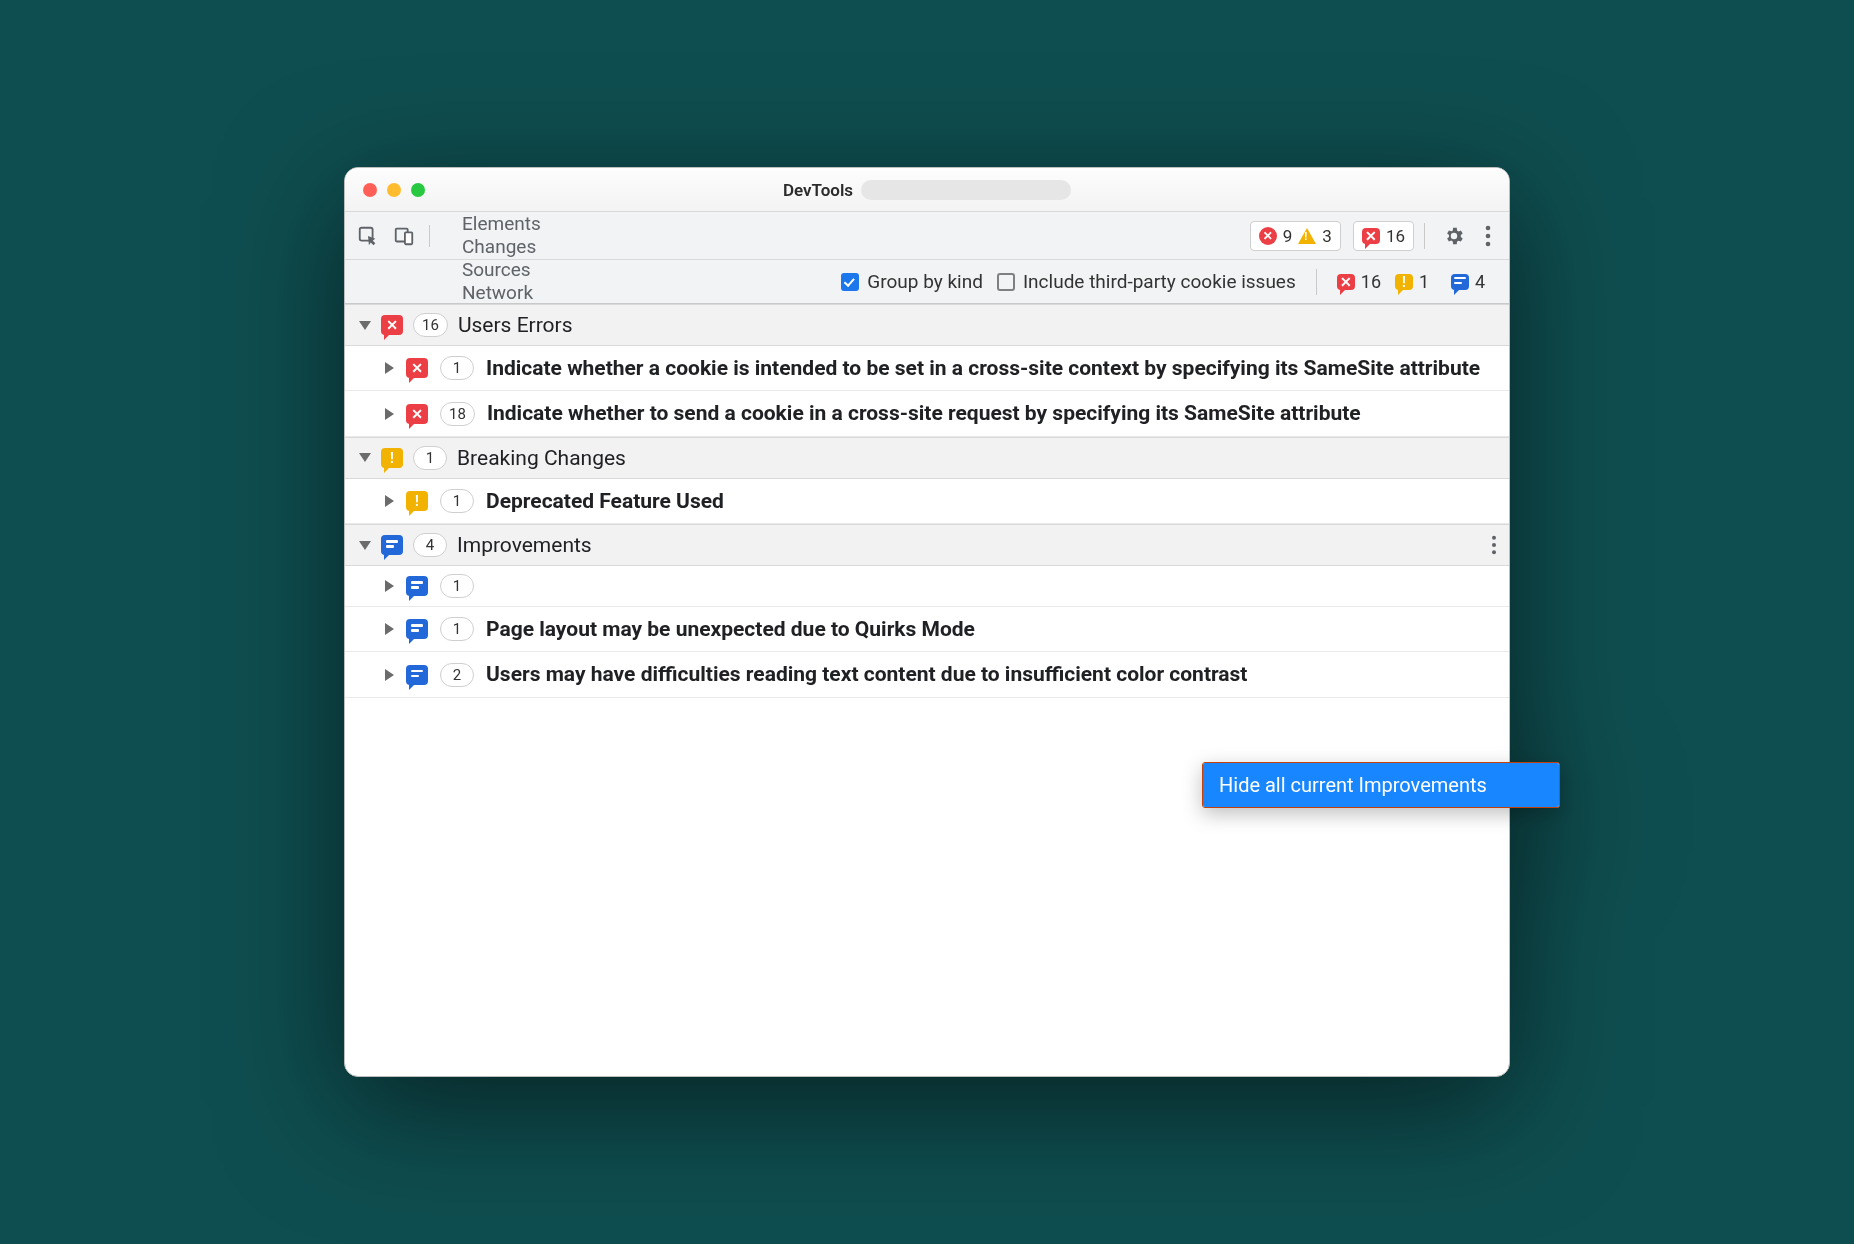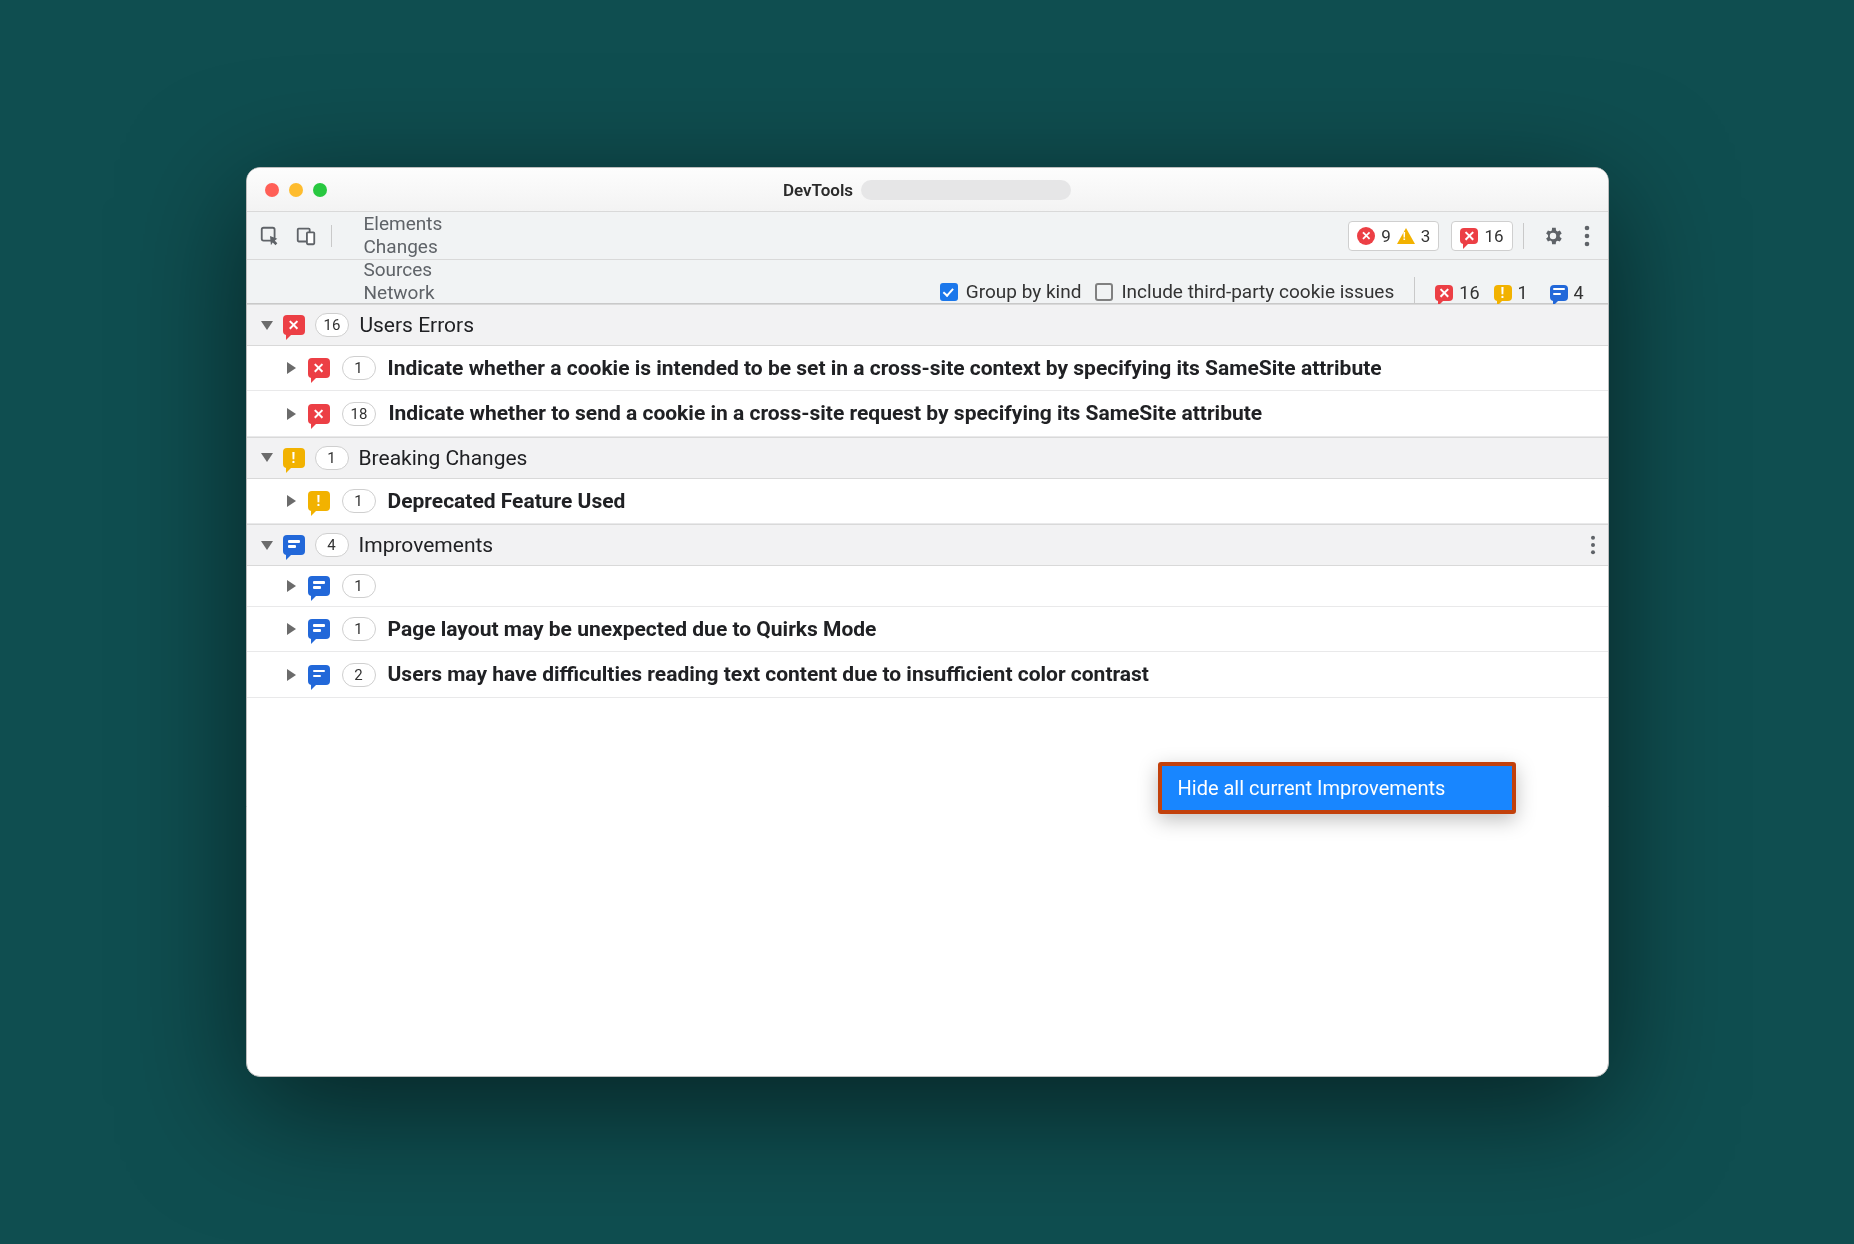--- a/index.html
+++ b/index.html
@@ -20,21 +20,21 @@
   }
   *{box-sizing:border-box;}
   html,body{margin:0;padding:0;height:100%;}
   body{
     font-family:-apple-system,"Segoe UI",Roboto,Arial,sans-serif;
     background:#0f4e50; 
     display:flex;align-items:center;justify-content:center;
     width:1854px;height:1244px;
   }
   .stage{
-    width:1363px;height:910px;
+    width:1166px;height:910px;
     position:relative;
     filter:drop-shadow(0 30px 60px rgba(0,0,0,.55));
   }
   .window{
     position:absolute;inset:0;
     background:#fff;
     border-radius:14px;
     overflow:hidden;
     display:flex;flex-direction:column;
     border:1px solid #bdbdbd;
@@ -73,21 +73,21 @@
   .ov{padding:0 8px;font-size:22px;color:#555;}
   .spacer{flex:1;}
   .badge-box{display:flex;align-items:center;gap:6px;border:1px solid #cfcfcf;background:#fff;border-radius:4px;padding:2px 8px;height:30px;font-size:17px;color:#333;}
   .badge-box + .badge-box{margin-left:8px;}
   .gear,.dots{color:#5f6368;padding:0 8px;cursor:pointer;}
   .vsep{width:1px;height:26px;background:var(--border2);margin:0 6px;}
 
   
   .filterbar{
     height:44px;background:var(--bg-head);border-bottom:1px solid var(--border2);
-    display:flex;align-items:flex-end;justify-content:flex-end;gap:14px;padding:0 16px;
+    display:flex;align-items:center;justify-content:flex-end;gap:14px;padding:0 16px;
     font-size:19px;color:#333;
   }
   .chk{display:flex;align-items:center;gap:8px;}
   .chkbox{width:18px;height:18px;border:2px solid #808080;border-radius:3px;display:flex;align-items:center;justify-content:center;}
   .chkbox.on{background:var(--blue2);border-color:var(--blue2);}
   .chkbox.on::after{content:"";width:8px;height:4px;border:2.5px solid #fff;border-top:none;border-right:none;transform:rotate(-48deg) translate(0px,-1px);}
   .mini{display:flex;align-items:center;gap:6px;font-size:18px;color:#333;}
   .mini .n{min-width:18px;}
 
   
@@ -114,22 +114,22 @@
   .bubble.info{background:var(--blue-tag);color:var(--blue-tag);}
   .bubble .glyph{color:#fff;font-weight:700;font-size:14px;line-height:1;}
   .bubble.err .glyph::before{content:"✕";}
   .bubble.warn .glyph::before{content:"!";}
   .bubble.info .glyph{position:relative;width:12px;height:10px;}
   .bubble.info .glyph::before{content:"";position:absolute;left:0;top:0;width:12px;height:2.5px;background:#fff;border-radius:1px;}
   .bubble.info .glyph::after{content:"";position:absolute;left:0;top:5px;width:8px;height:2.5px;background:#fff;border-radius:1px;}
 
   
   .popup{
-    position:absolute;left:912px;top:595px;width:358px;
-    background:#fff;border:4px solid #c2410c;border-radius:3px;box-shadow:0 6px 20px rgba(0,0,0,.25);
+    position:absolute;left:858px;top:595px;width:358px;
+    background:#fff;border:1px solid #c2410c;border-radius:3px;box-shadow:0 6px 20px rgba(0,0,0,.25);
     overflow:hidden;
   }
   .popup .item{background:#1886ff;color:#fff;font-size:20px;padding:10px 16px;}
 
   
   .dot-red{width:18px;height:18px;border-radius:50%;background:var(--red);display:flex;align-items:center;justify-content:center;color:#fff;font-size:12px;font-weight:700;}
   .dot-red::before{content:"✕";}
   .dot-yel{width:0;height:0;border-left:9px solid transparent;border-right:9px solid transparent;border-bottom:16px solid var(--yellow);position:relative;}
   .dot-yel::after{content:"!";position:absolute;left:-3px;top:2px;color:#fff;font-size:11px;font-weight:700;}
 </style>

